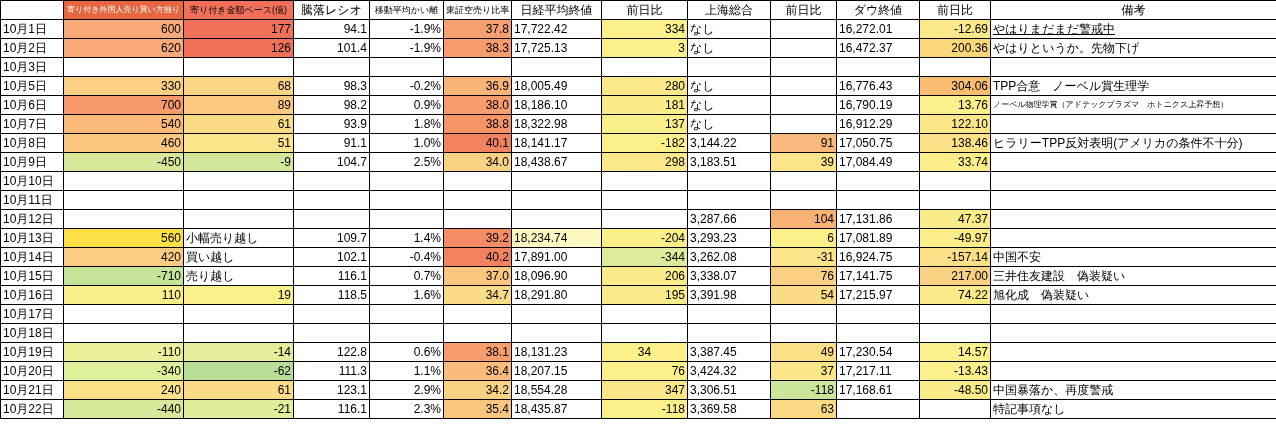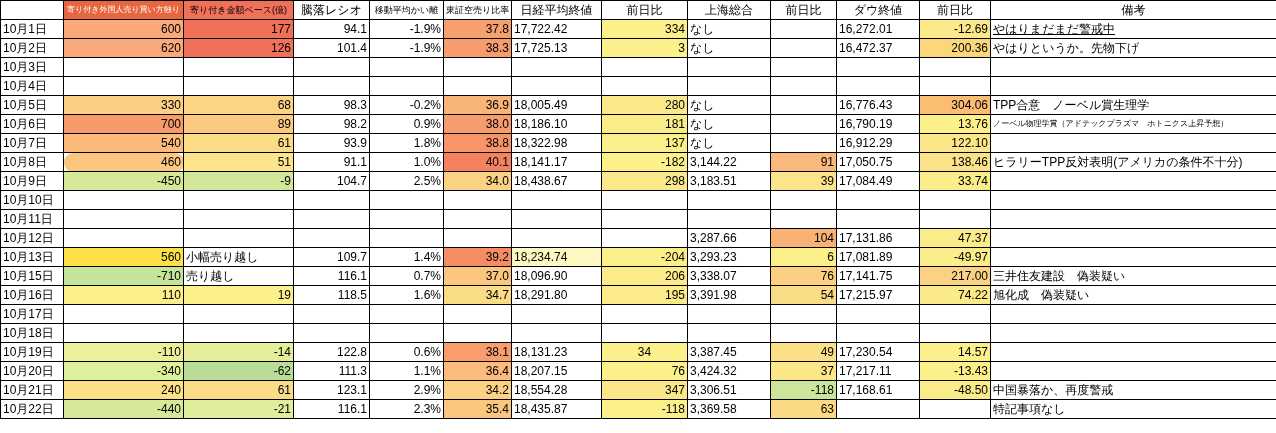--- a/index.html
+++ b/index.html
@@ -136,35 +136,20 @@
         <td class="num" style="background: rgb(255, 255, 255);"></td>
         <td class="txt" style="background: rgb(255, 255, 255);"></td>
         <td class="num" style="background: rgb(255, 255, 255);"></td>
         <td class="txt" style="background: rgb(255, 255, 255);"></td>
         <td class="num" style="background: rgb(255, 255, 255);"></td>
         <td class="txt" style="background: rgb(255, 255, 255);"></td>
         <td class="num" style="background: rgb(255, 255, 255);"></td>
         <td class="txt" style="background: rgb(255, 255, 255);"></td>
       </tr>
       <tr>
-        <td class="date">10月4日</td>
-        <td class="num" style="background: rgb(255, 255, 255);"></td>
-        <td class="num" style="background: rgb(255, 255, 255);"></td>
-        <td class="num" style="background: rgb(255, 255, 255);"></td>
-        <td class="num" style="background: rgb(255, 255, 255);"></td>
-        <td class="num" style="background: rgb(255, 255, 255);"></td>
-        <td class="txt" style="background: rgb(255, 255, 255);"></td>
-        <td class="num" style="background: rgb(255, 255, 255);"></td>
-        <td class="txt" style="background: rgb(255, 255, 255);"></td>
-        <td class="num" style="background: rgb(255, 255, 255);"></td>
-        <td class="txt" style="background: rgb(255, 255, 255);"></td>
-        <td class="num" style="background: rgb(255, 255, 255);"></td>
-        <td class="txt" style="background: rgb(255, 255, 255);"></td>
-      </tr>
-      <tr>
         <td class="date">10月5日</td>
         <td class="num" style="background: rgb(251, 207, 132);">330</td>
         <td class="num" style="background: rgb(251, 213, 131);">68</td>
         <td class="num" style="background: rgb(255, 255, 255);">98.3</td>
         <td class="num" style="background: rgb(255, 255, 255);">-0.2%</td>
         <td class="num" style="background: rgb(249, 181, 120);">36.9</td>
         <td class="txt" style="background: rgb(255, 255, 255);">18,005.49</td>
         <td class="num" style="background: rgb(251, 232, 138);">280</td>
         <td class="txt" style="background: rgb(255, 255, 255);">なし</td>
         <td class="num" style="background: rgb(255, 255, 255);"></td>
@@ -197,21 +182,21 @@
         <td class="txt" style="background: rgb(255, 255, 255);">18,322.98</td>
         <td class="num" style="background: rgb(251, 239, 138);">137</td>
         <td class="txt" style="background: rgb(255, 255, 255);">なし</td>
         <td class="num" style="background: rgb(255, 255, 255);"></td>
         <td class="txt" style="background: rgb(255, 255, 255);">16,912.29</td>
         <td class="num" style="background: rgb(251, 230, 138);">122.10</td>
         <td class="txt" style="background: rgb(255, 255, 255);"></td>
       </tr>
       <tr>
         <td class="date">10月8日</td>
-        <td class="num" style="background: rgb(251, 199, 127); border-radius: 9px;">460</td>
+        <td class="num" style="background: rgb(251, 199, 127);">460</td>
         <td class="num" style="background: rgb(251, 228, 137);">51</td>
         <td class="num" style="background: rgb(255, 255, 255);">91.1</td>
         <td class="num" style="background: rgb(255, 255, 255);">1.0%</td>
         <td class="num" style="background: rgb(244, 130, 95);">40.1</td>
         <td class="txt" style="background: rgb(255, 255, 255);">18,141.17</td>
         <td class="num" style="background: rgb(251, 240, 138);">-182</td>
         <td class="txt" style="background: rgb(255, 255, 255);">3,144.22</td>
         <td class="num" style="background: rgb(249, 185, 124);">91</td>
         <td class="txt" style="background: rgb(255, 255, 255);">17,050.75</td>
         <td class="num" style="background: rgb(251, 226, 137);">138.46</td>
@@ -284,20 +269,35 @@
         <td class="num" style="background: rgb(255, 255, 255);">109.7</td>
         <td class="num" style="background: rgb(255, 255, 255);">1.4%</td>
         <td class="num" style="background: rgb(245, 141, 100);">39.2</td>
         <td class="txt" style="background: #fef9c3;">18,234.74</td>
         <td class="num" style="background: rgb(251, 239, 138);">-204</td>
         <td class="txt" style="background: rgb(255, 255, 255);">3,293.23</td>
         <td class="num" style="background: rgb(251, 240, 138);">6</td>
         <td class="txt" style="background: rgb(255, 255, 255);">17,081.89</td>
         <td class="num" style="background: rgb(251, 238, 138);">-49.97</td>
         <td class="txt" style="background: rgb(255, 255, 255);"></td>
+      </tr>
+      <tr>
+        <td class="date">10月14日</td>
+        <td class="num" style="background: rgb(251, 204, 129);">420</td>
+        <td class="txt" style="background: rgb(255, 255, 255);">買い越し</td>
+        <td class="num" style="background: rgb(255, 255, 255);">102.1</td>
+        <td class="num" style="background: rgb(255, 255, 255);">-0.4%</td>
+        <td class="num" style="background: rgb(244, 130, 95);">40.2</td>
+        <td class="txt" style="background: rgb(255, 255, 255);">17,891.00</td>
+        <td class="num" style="background: rgb(221, 235, 154);">-344</td>
+        <td class="txt" style="background: rgb(255, 255, 255);">3,262.08</td>
+        <td class="num" style="background: rgb(251, 228, 137);">-31</td>
+        <td class="txt" style="background: rgb(255, 255, 255);">16,924.75</td>
+        <td class="num" style="background: rgb(251, 224, 136);">-157.14</td>
+        <td class="txt" style="background: rgb(255, 255, 255);">中国不安</td>
       </tr>
       <tr>
         <td class="date">10月15日</td>
         <td class="num" style="background: rgb(198, 227, 154);">-710</td>
         <td class="txt" style="background: rgb(255, 255, 255);">売り越し</td>
         <td class="num" style="background: rgb(255, 255, 255);">116.1</td>
         <td class="num" style="background: rgb(255, 255, 255);">0.7%</td>
         <td class="num" style="background: rgb(251, 199, 127);">37.0</td>
         <td class="txt" style="background: rgb(255, 255, 255);">18,096.90</td>
         <td class="num" style="background: rgb(251, 235, 138);">206</td>

